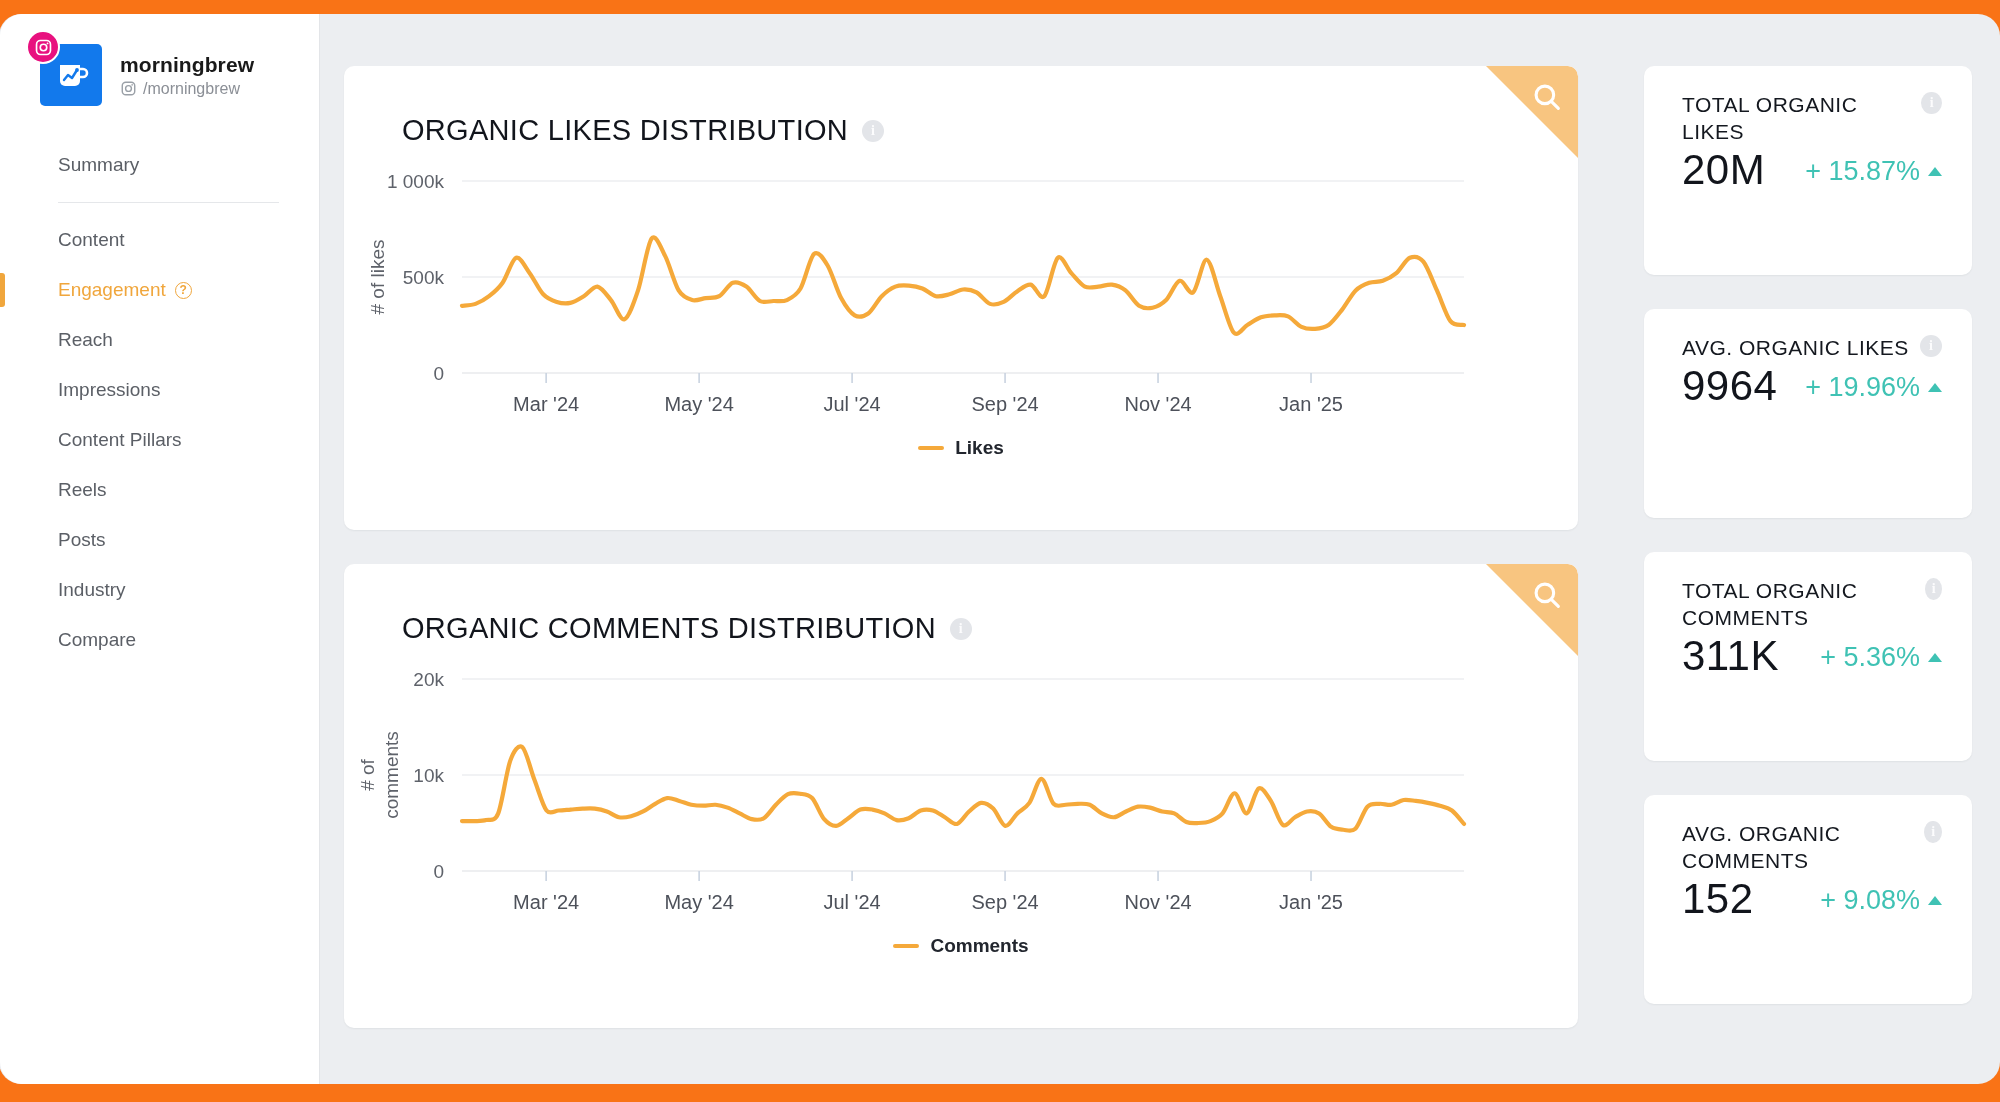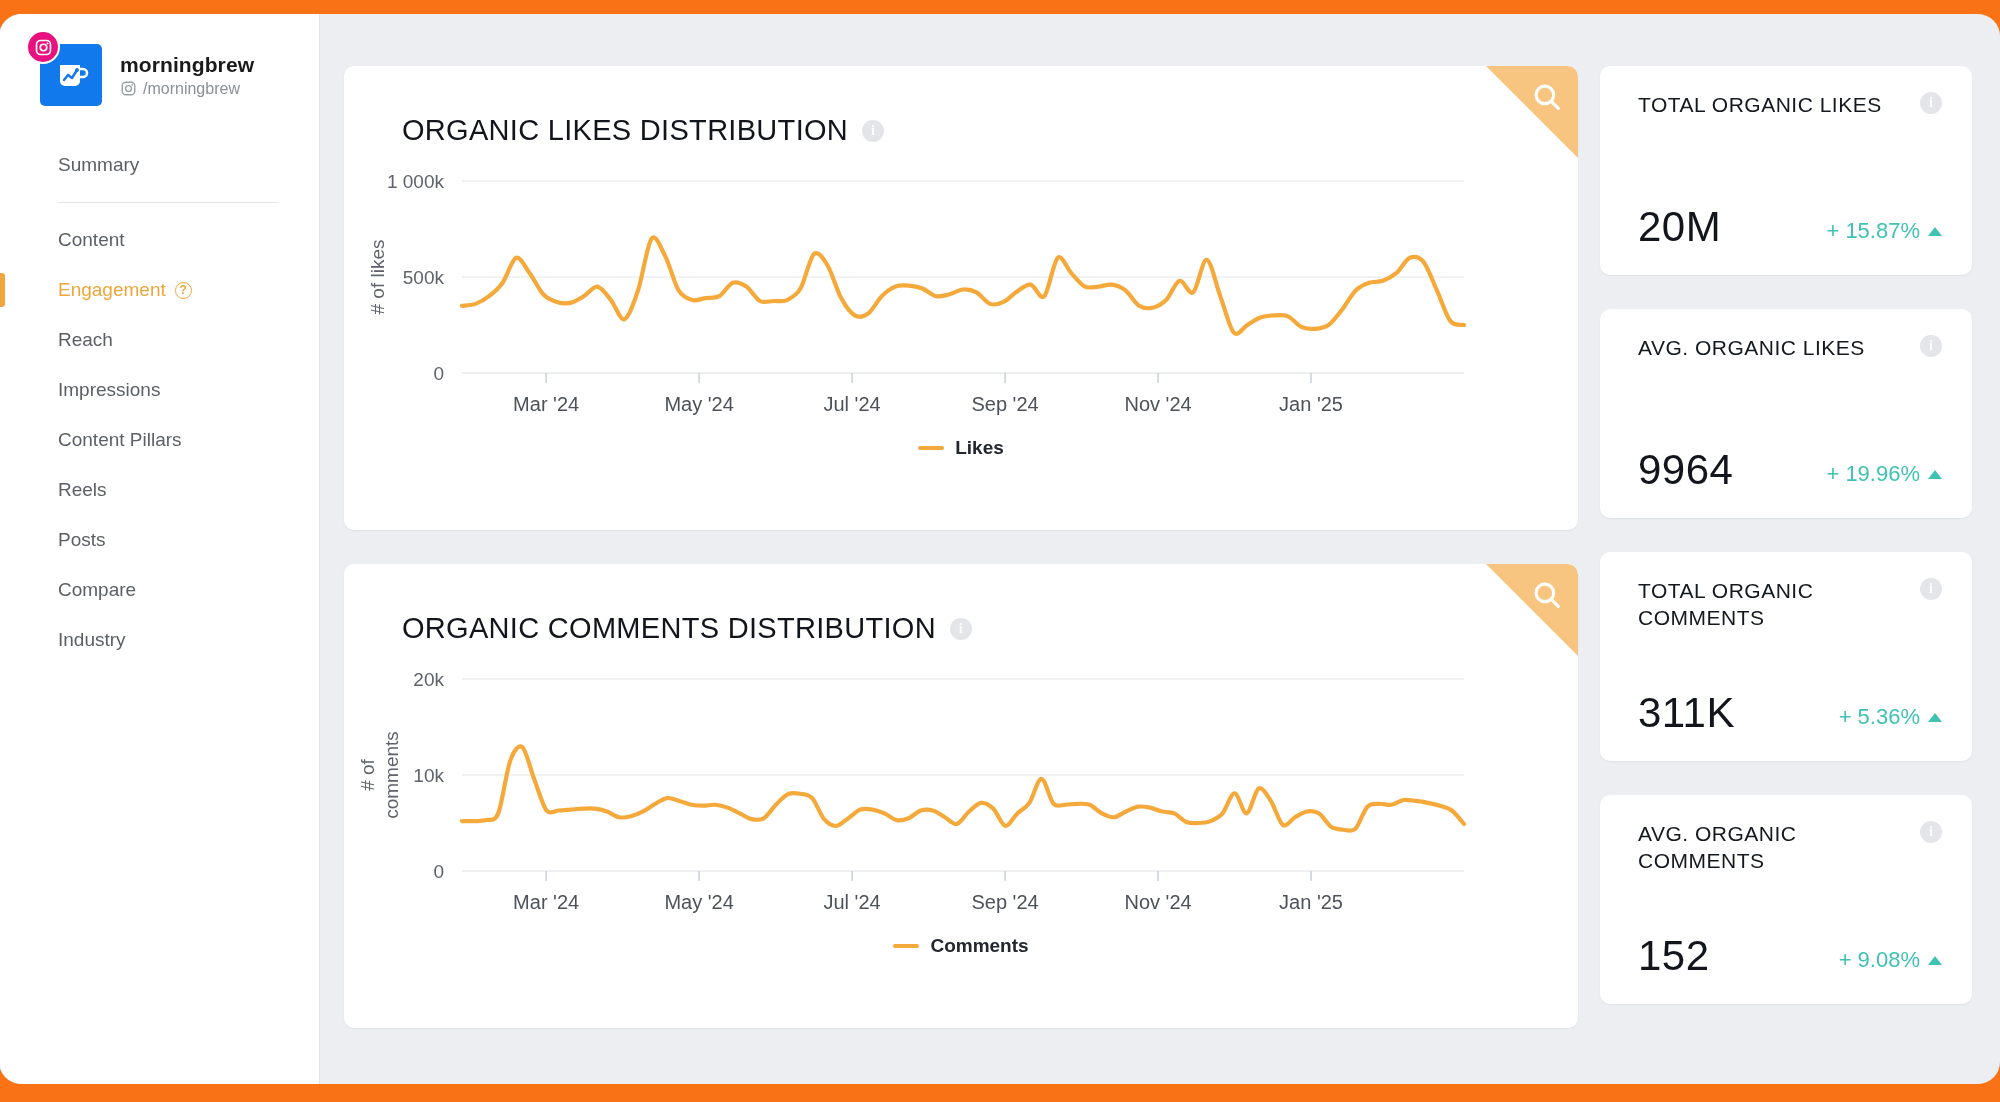--- a/index.html
+++ b/index.html
@@ -128,31 +128,31 @@
     display: flex; align-items: center; justify-content: center;
     gap: 11px; margin-top: 6px;
     font-size: 19px; font-weight: bold; color: #22262e;
   }
   .legend-dash { width: 26px; height: 4px; background: #f5a93a; border-radius: 2px; display:inline-block;}
 
   
   .kpi-card {
     height: 209px;
     padding: 26px 30px 24px 38px;
-    display: flex; flex-direction: column; justify-content: space-between;
+    display: flex; flex-direction: column;  margin-left: 44px;
   }
   .kpi-head { display: flex; align-items: flex-start; justify-content: space-between; gap: 10px; }
   .kpi-label {
     font-size: 21px; color: #14181f; letter-spacing: .5px;
     line-height: 1.28; max-width: 250px;
   }
   .kpi-bottom { display: flex; align-items: flex-end; justify-content: space-between; }
   .kpi-value { font-size: 42px; font-weight: 400; color: #12151c; letter-spacing: .5px; }
   .kpi-delta {
-    font-size: 22px; color: #3fc2b4; font-weight: 400;
+    font-size: 27px; color: #3fc2b4; font-weight: 400;
     display: flex; align-items: center; gap: 8px;
     padding-bottom: 7px;
   }
   .caret-up {
     width: 0; height: 0;
     border-left: 7px solid transparent;
     border-right: 7px solid transparent;
     border-bottom: 9px solid #3fc2b4;
     display: inline-block;
   }
@@ -216,24 +216,24 @@
       <div class="nav-item">
         <span>Content Pillars</span>
       </div>
       <div class="nav-item">
         <span>Reels</span>
       </div>
       <div class="nav-item">
         <span>Posts</span>
       </div>
       <div class="nav-item">
+        <span>Industry</span>
+      </div>
+      <div class="nav-item">
         <span>Compare</span>
-      </div>
-      <div class="nav-item">
-        <span>Industry</span>
       </div>
     </nav>
   </aside>
 
   <main class="main">
 
     <div class="col-charts">
 
       <section class="card chart-card">
         <div class="corner"></div>

